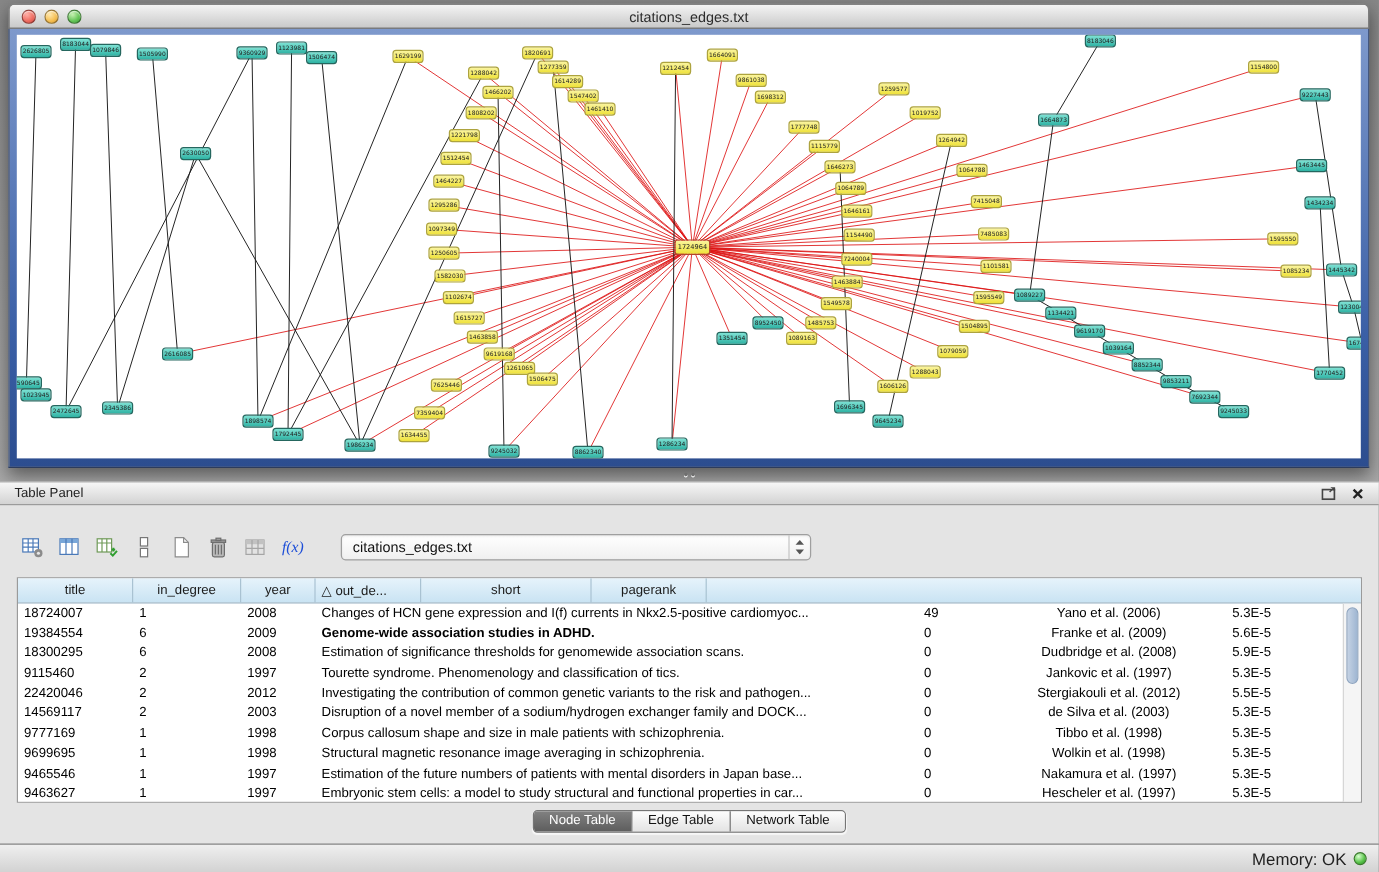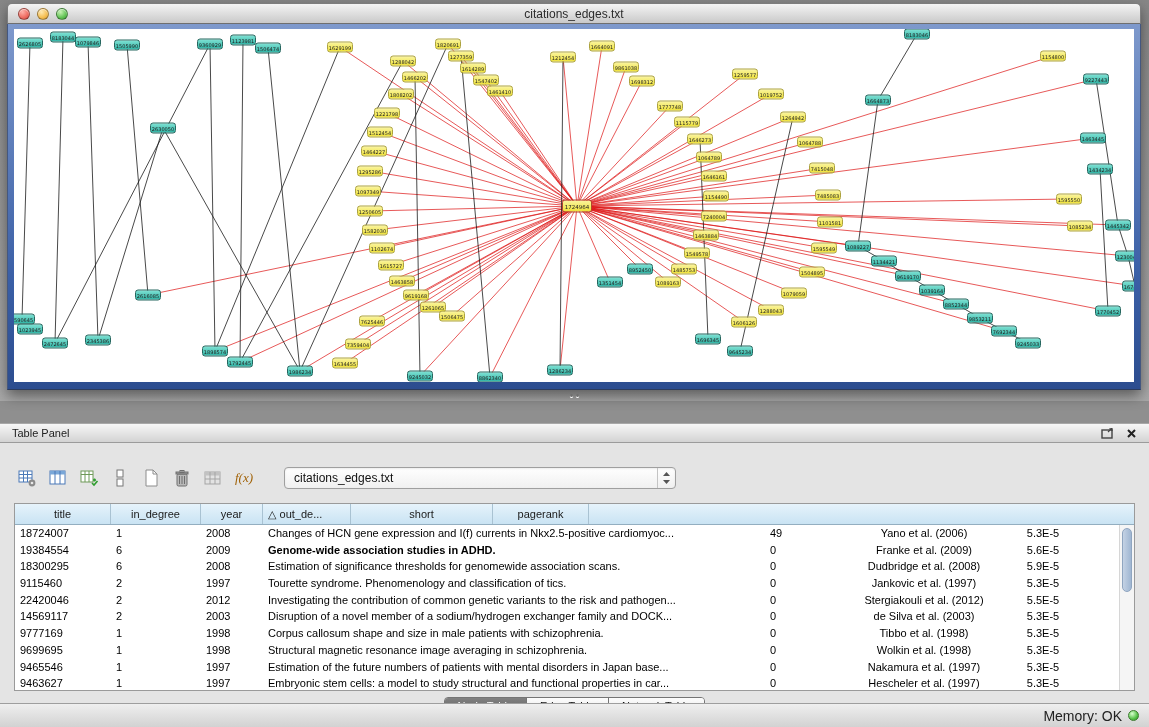--- a/index.html
+++ b/index.html
@@ -35,32 +35,32 @@
   .gnode.ny { background:linear-gradient(#faf49e,#efe23a); border:1px solid #ada33e; }
   .gnode.nt { background:linear-gradient(#7fe2d4,#2fb3a4); border:1px solid #25675f; }
   .gnode.hub { width:30px; height:13px; font-size:5.5px; border-color:#b2462e; z-index:3; }
 
   .splitter { position:absolute; left:0; top:390px; width:1149px; height:11px;
               display:flex; align-items:center; justify-content:center; }
   .grip { width:16px; height:5px; display:flex; gap:3px; align-items:center; justify-content:center; }
   .grip i { width:3px; height:3px; border-radius:50%; background:#6f6f6f; box-shadow:0 1px 0 #fff; }
 
   
-  .table-panel { position:absolute; left:0; top:401px; width:1149px; height:302px; background:#e4e4e4;margin-top:22px; }
+  .table-panel { position:absolute; left:0; top:401px; width:1149px; height:302px; background:#e4e4e4; }
   .panel-header { height:20px; background:linear-gradient(#f7f7f7,#d3d3d3);
                   border-top:1px solid #a8a8a8; border-bottom:1px solid #9b9b9b;
                   display:flex; align-items:center; }
   .panel-header .ptitle { font-size:11px; color:#222; padding-left:12px; flex:1; }
   .panel-icons { display:flex; align-items:center; gap:12px; padding-right:12px; }
   .panel-icons svg { display:block; cursor:default; }
 
   .panel-body { position:relative; height:281px; padding:22px 14px 0 14px; }
   .toolbar { display:flex; align-items:center; height:26px; }
   .tbtn { width:26px; height:24px; display:flex; align-items:center; justify-content:center; margin-right:5px; }
-  .fx { font:italic 13px "Liberation Serif", serif; color:#a16207; }
+  .fx { font:italic 13px "Liberation Serif", serif; color:#1d4ed8; }
   .combo { margin-left:22px; width:392px; height:22px; background:linear-gradient(#ffffff,#f0f0f0);
            border:1px solid #9f9f9f; border-radius:4px; display:flex; align-items:center;
            box-shadow:inset 0 1px 2px rgba(0,0,0,.08); }
   .combo .cval { flex:1; font-size:12px; color:#111; padding-left:9px; }
   .combo .carrows { width:18px; height:100%; display:flex; align-items:center; justify-content:center;
                     border-left:1px solid #c4c4c4; }
 
   .dtable { position:relative; margin-top:12px; width:1121px; height:188px; background:#fff;
             border:1px solid #9a9a9a; }
   .thead { display:flex; height:21px; background:linear-gradient(#e6f3fb,#c9e3f3);

